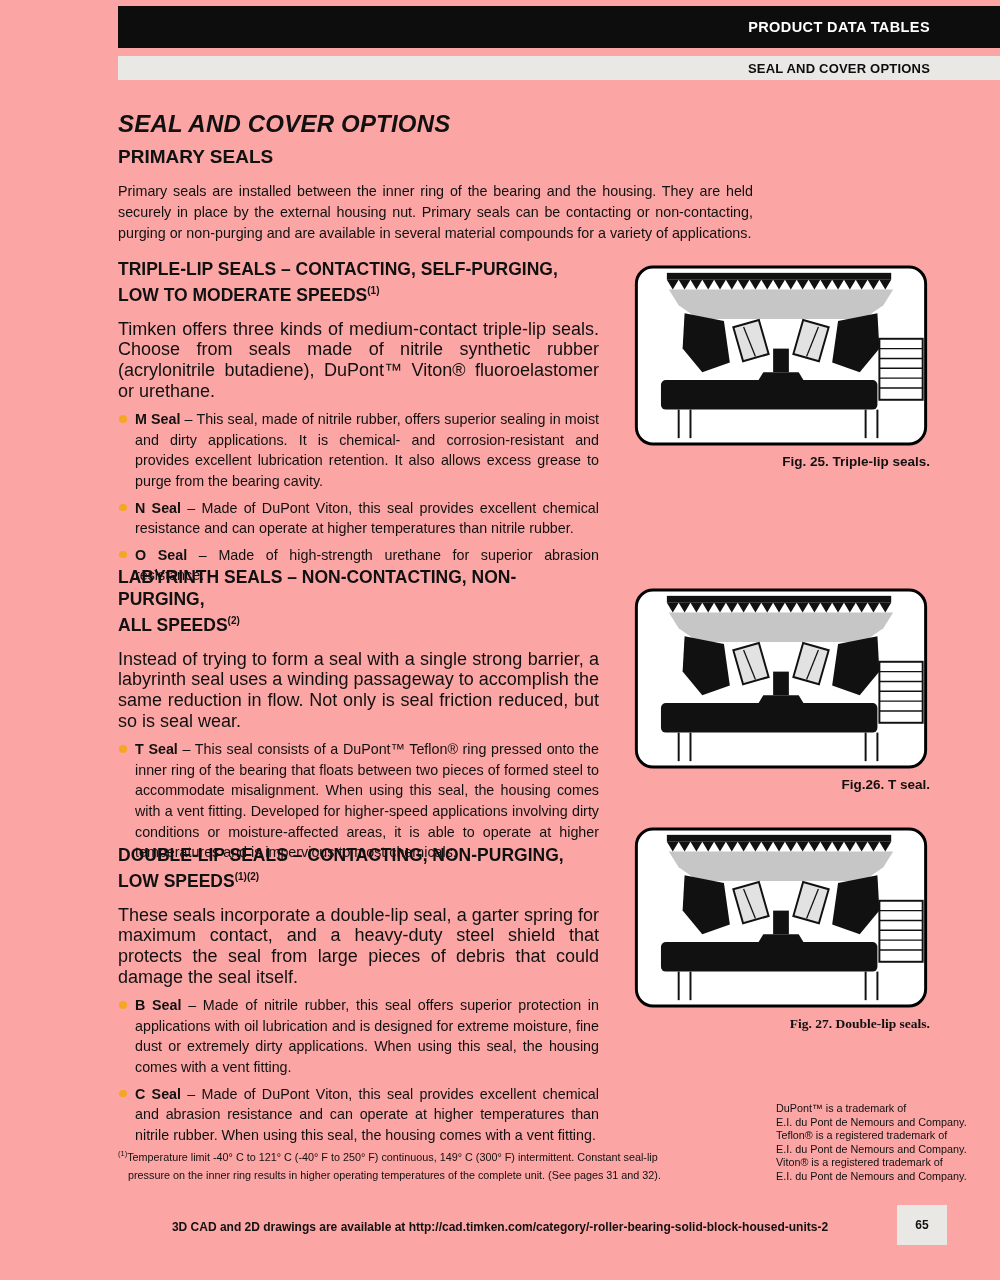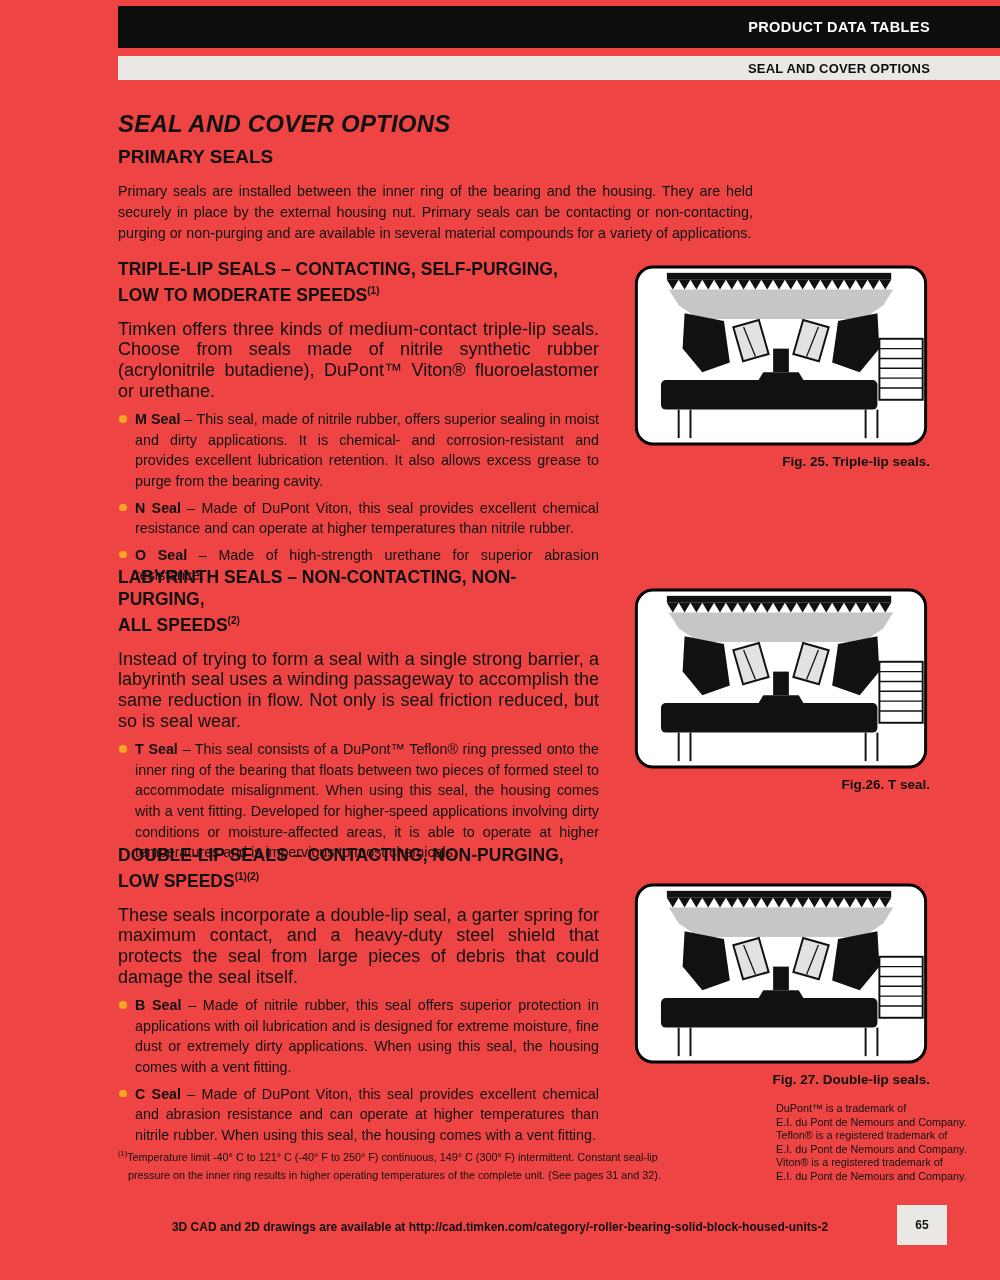--- a/index.html
+++ b/index.html
@@ -1,18 +1,18 @@
 <!DOCTYPE html>
 <html style="--accent: #F5A623;"><head>
 <meta charset="utf-8">
 <style>
   * { margin:0; padding:0; box-sizing:border-box; }
   html,body { background:#ffffff; }
   body { font-family:"Liberation Sans", sans-serif; color:#111; }
-  .page { position:relative; width:1000px; height:1280px; background:#ef4444; overflow:hidden; }
+  .page { position:relative; width:1000px; height:1280px; background:#fca5a5; overflow:hidden; }
 
   
   .topbar { position:absolute; left:118px; top:6px; width:882px; height:42px; background:#0d0d0d;
             display:flex; align-items:center; justify-content:flex-end; padding-right:70px; }
   .topbar span { color:#fff; font-weight:bold; font-size:14.5px; letter-spacing:.4px; }
   .subbar { position:absolute; left:118px; top:56px; width:882px; height:24px; background:#eae8e4;
             display:flex; align-items:center; justify-content:flex-end; padding-right:70px; }
   .subbar span { color:#0d0d0d; font-weight:bold; font-size:13px; letter-spacing:.2px; }
 
   
@@ -36,21 +36,21 @@
   .bullets li { position:relative; padding-left:17px; margin-bottom:6px; }
   .bullets .dot { position:absolute; left:1px; top:6px; width:7.5px; height:7.5px; border-radius:50%;
                   background:var(--accent, #F5A623); }
   .b-text { font-size:14.3px; line-height:20.6px; text-align:justify; }
   .b-text b { font-weight:bold; }
 
   
   .fig { position:absolute; left:632px; width:298px;text-align:right; }
   .fig25 { top:264px; }
   .fig26 { top:587px; }
-  .fig27 { top:882px; }
+  .fig27 { top:826px;font-family:Liberation Serif, serif; }
   .fig-art { width:298px; height:183px; }
   .fig-art svg { display:block; width:298px; height:183px; }
   .fig figcaption { margin-top:7px; font-size:13.5px; font-weight:bold; }
 
   
   .footnotes { position:absolute; left:118px; top:1145px; width:548px; font-size:10.8px; line-height:18px; }
   .footnotes p { padding-left:10px; text-indent:-10px; }
   .footnotes sup { font-size:7.5px; }
   .trademarks { position:absolute; left:776px; top:1102px; width:215px; font-size:10.8px; line-height:13.6px; }
 

